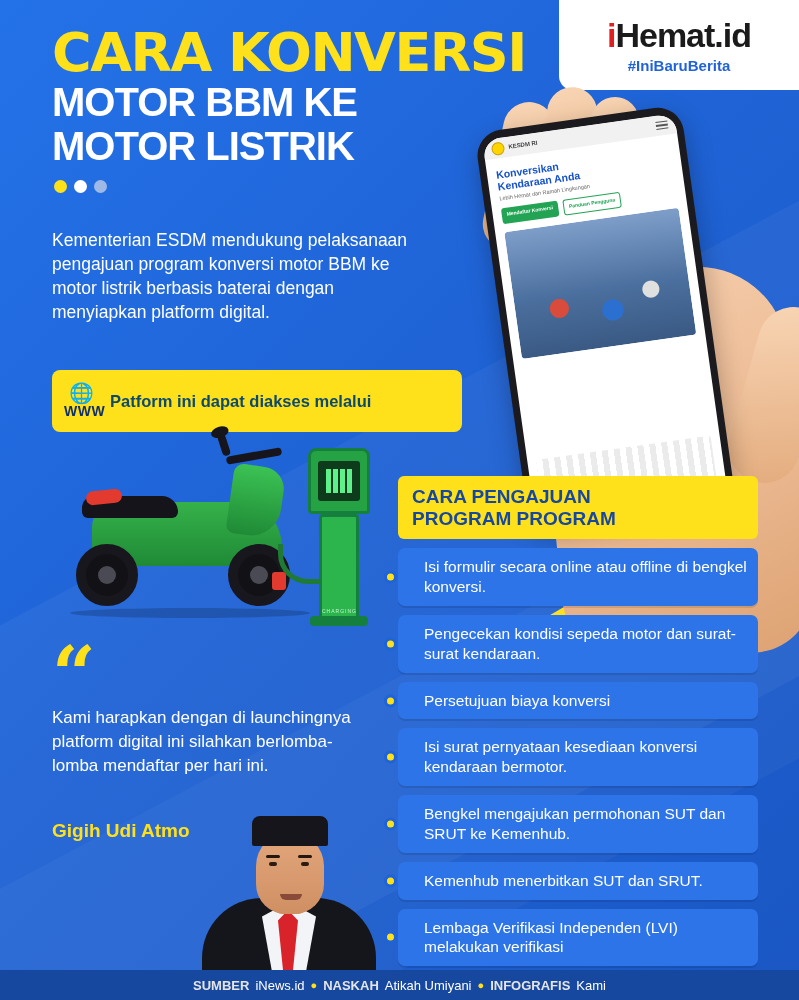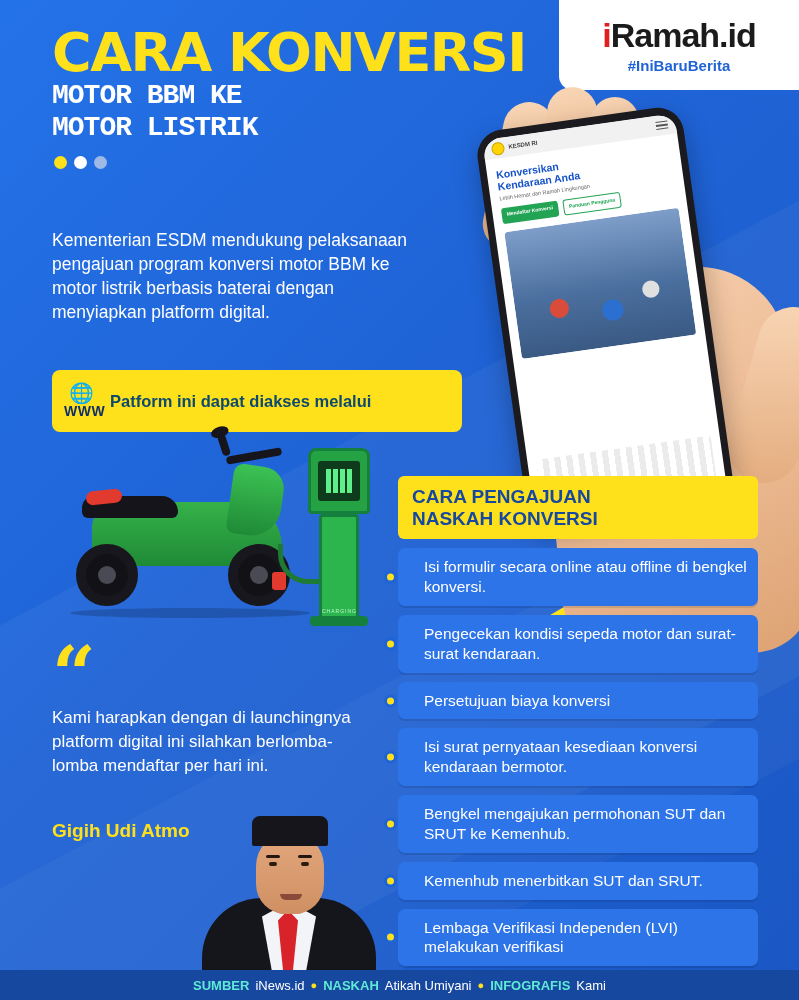--- a/index.html
+++ b/index.html
@@ -48,23 +48,23 @@
   .headline {
     position:absolute; left:52px; top:28px; width:520px;
   }
   .h1 {
     font-size:54px; line-height:0.93; font-weight:bold;
     color:#ffe11b; letter-spacing:-1.5px;
     font-family:"DejaVu Sans", sans-serif;
     text-transform:uppercase;
   }
   .h2 {
-    font-size:28px; line-height:1.0; font-weight:bold;
+    font-size:40px; line-height:1.0; font-weight:bold;
     color:#ffffff; letter-spacing:-1px; margin-top:4px;
-    font-family:Liberation Mono, monospace;
+    font-family:Liberation Sans, sans-serif;
     text-transform:uppercase;
   }
   .dots { margin:14px 0 8px 2px; display:flex; gap:7px; }
   .dot { width:13px; height:13px; border-radius:50%; }
   .dot.y { background:#ffe11b; }
   .dot.w { background:#ffffff; }
   .dot.g { background:#9fb9e6; }
 
   .lead {
     position:absolute; left:52px; top:228px; width:360px;
@@ -312,42 +312,42 @@
     width:13px; height:13px; border-radius:50%;
     background:#ffe11b; border:3px solid #1e63d8;
   }
 
   
   .footer {
     position:absolute; left:0; bottom:0; width:799px; height:30px;
     background:#17489f; color:#ffffff; font-size:13px;
     display:flex; align-items:center; justify-content:center; gap:6px;
   }
-  .footer b { color:#5eead4; }
+  .footer b { color:#e5e5e5; }
   .footer .sep { color:#ffe11b; font-size:11px; }
   .footer-left {
     position:absolute; left:0; bottom:0; width:230px; height:30px;
     background:#ffe11b;
     clip-path:polygon(0 0, 100% 0, 72% 100%, 0 100%);
   }
   .footer-left .mark {
     position:absolute; left:150px; top:4px; width:22px; height:22px;
     border-radius:50%; background:#17489f; opacity:.85;
   }
 </style>
 </head>
 <body>
 
 <div class="page">
   <div class="diag"></div>
   <div class="diag2"></div>
 
   <div class="logo-box">
     <div class="logo-main">
-      <span class="i">i</span><span>Ramah.id</span>
+      <span class="i">i</span><span>Hemat.id</span>
     </div>
     <div class="logo-tag">#IniBaruBerita</div>
   </div>
 
   <div class="headline">
     <div class="h1">CARA KONVERSI</div>
     <div class="h2">MOTOR BBM KE</div>
     <div class="h2">MOTOR LISTRIK</div>
     <div class="dots">
       <span class="dot y"></span>
@@ -450,21 +450,21 @@
     <div class="p-brow l"></div>
     <div class="p-brow r"></div>
     <div class="p-eye l"></div>
     <div class="p-eye r"></div>
     <div class="p-mouth"></div>
   </div>
 
   <div class="steps">
     <div class="steps-head">
       <div>CARA PENGAJUAN</div>
-      <div>NASKAH KONVERSI</div>
+      <div>PROGRAM PROGRAM</div>
     </div>
     <div class="step">
       <span class="bullet"></span>
       <span>Isi formulir secara online atau offline di bengkel konversi.</span>
     </div>
     <div class="step">
       <span class="bullet"></span>
       <span>Pengecekan kondisi sepeda motor dan surat-surat kendaraan.</span>
     </div>
     <div class="step">

